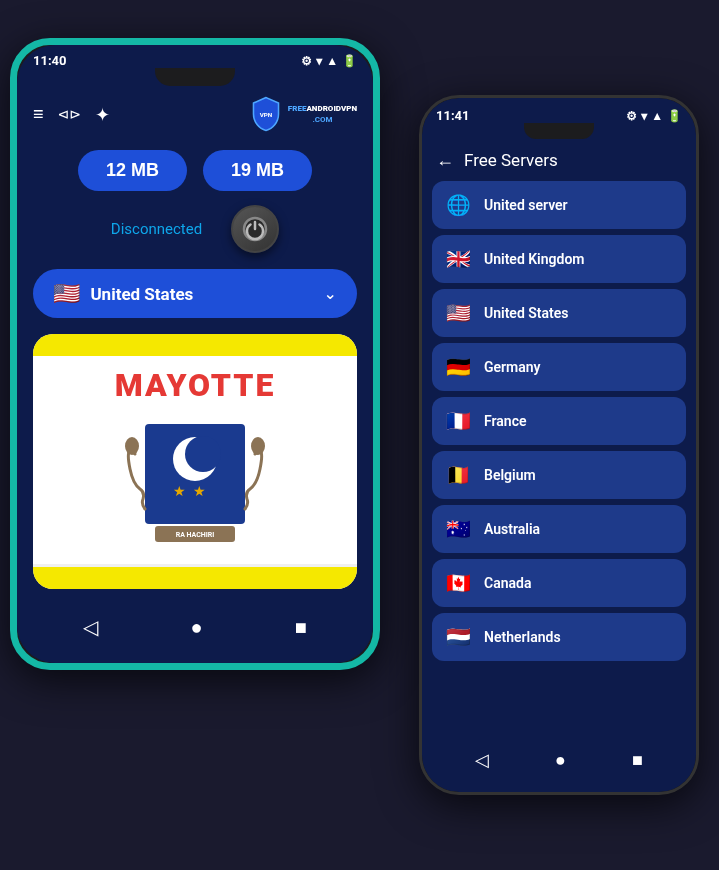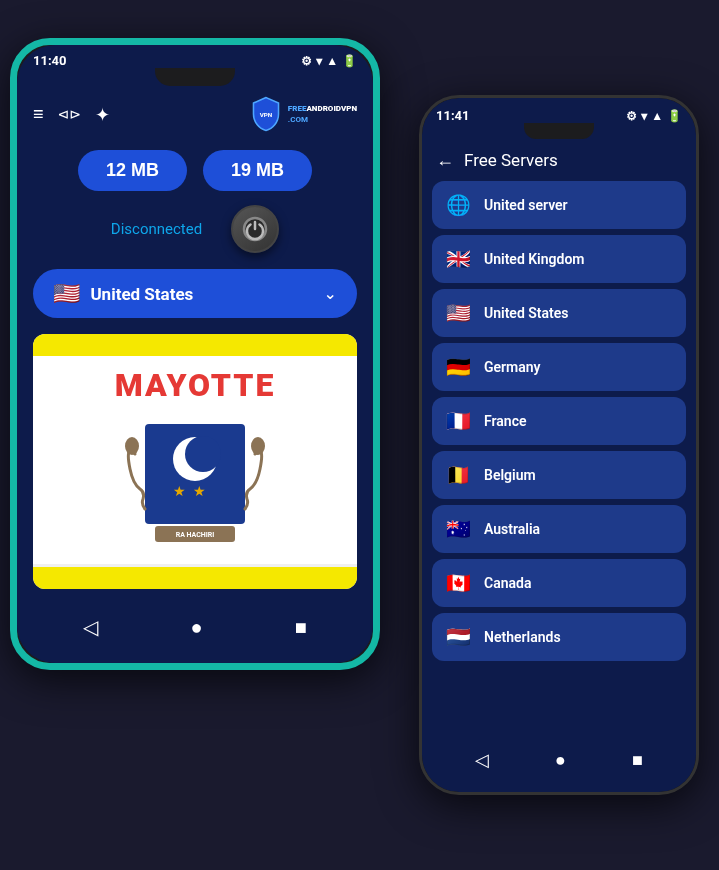--- a/index.html
+++ b/index.html
@@ -97,21 +97,21 @@
     .logo-shield {
       width: 36px;
       height: 36px;
     }
 
     .logo-text {
       font-size: 9px;
       color: white;
       font-weight: bold;
       line-height: 1.2;
-      text-align: left;
+      text-align: center;
     }
 
     
     .data-stats {
       display: flex;
       gap: 16px;
       padding: 8px 16px;
       justify-content: center;
     }
 
@@ -164,21 +164,21 @@
       cursor: pointer;
     }
 
     .country-flag { font-size: 22px; }
     .country-name { flex: 1; color: white; font-size: 17px; font-weight: 700; }
     .chevron { color: white; font-size: 16px; }
 
     
     .map-area {
       margin: 10px 16px;
-      border-radius: 12px;
+      border-radius: 20px;
       overflow: hidden;
       background: #f0f0f0;
       flex: 1;
       position: relative;
     }
 
     .yellow-stripe-top {
       width: 100%;
       height: 22px;
       background: #f5e800;

